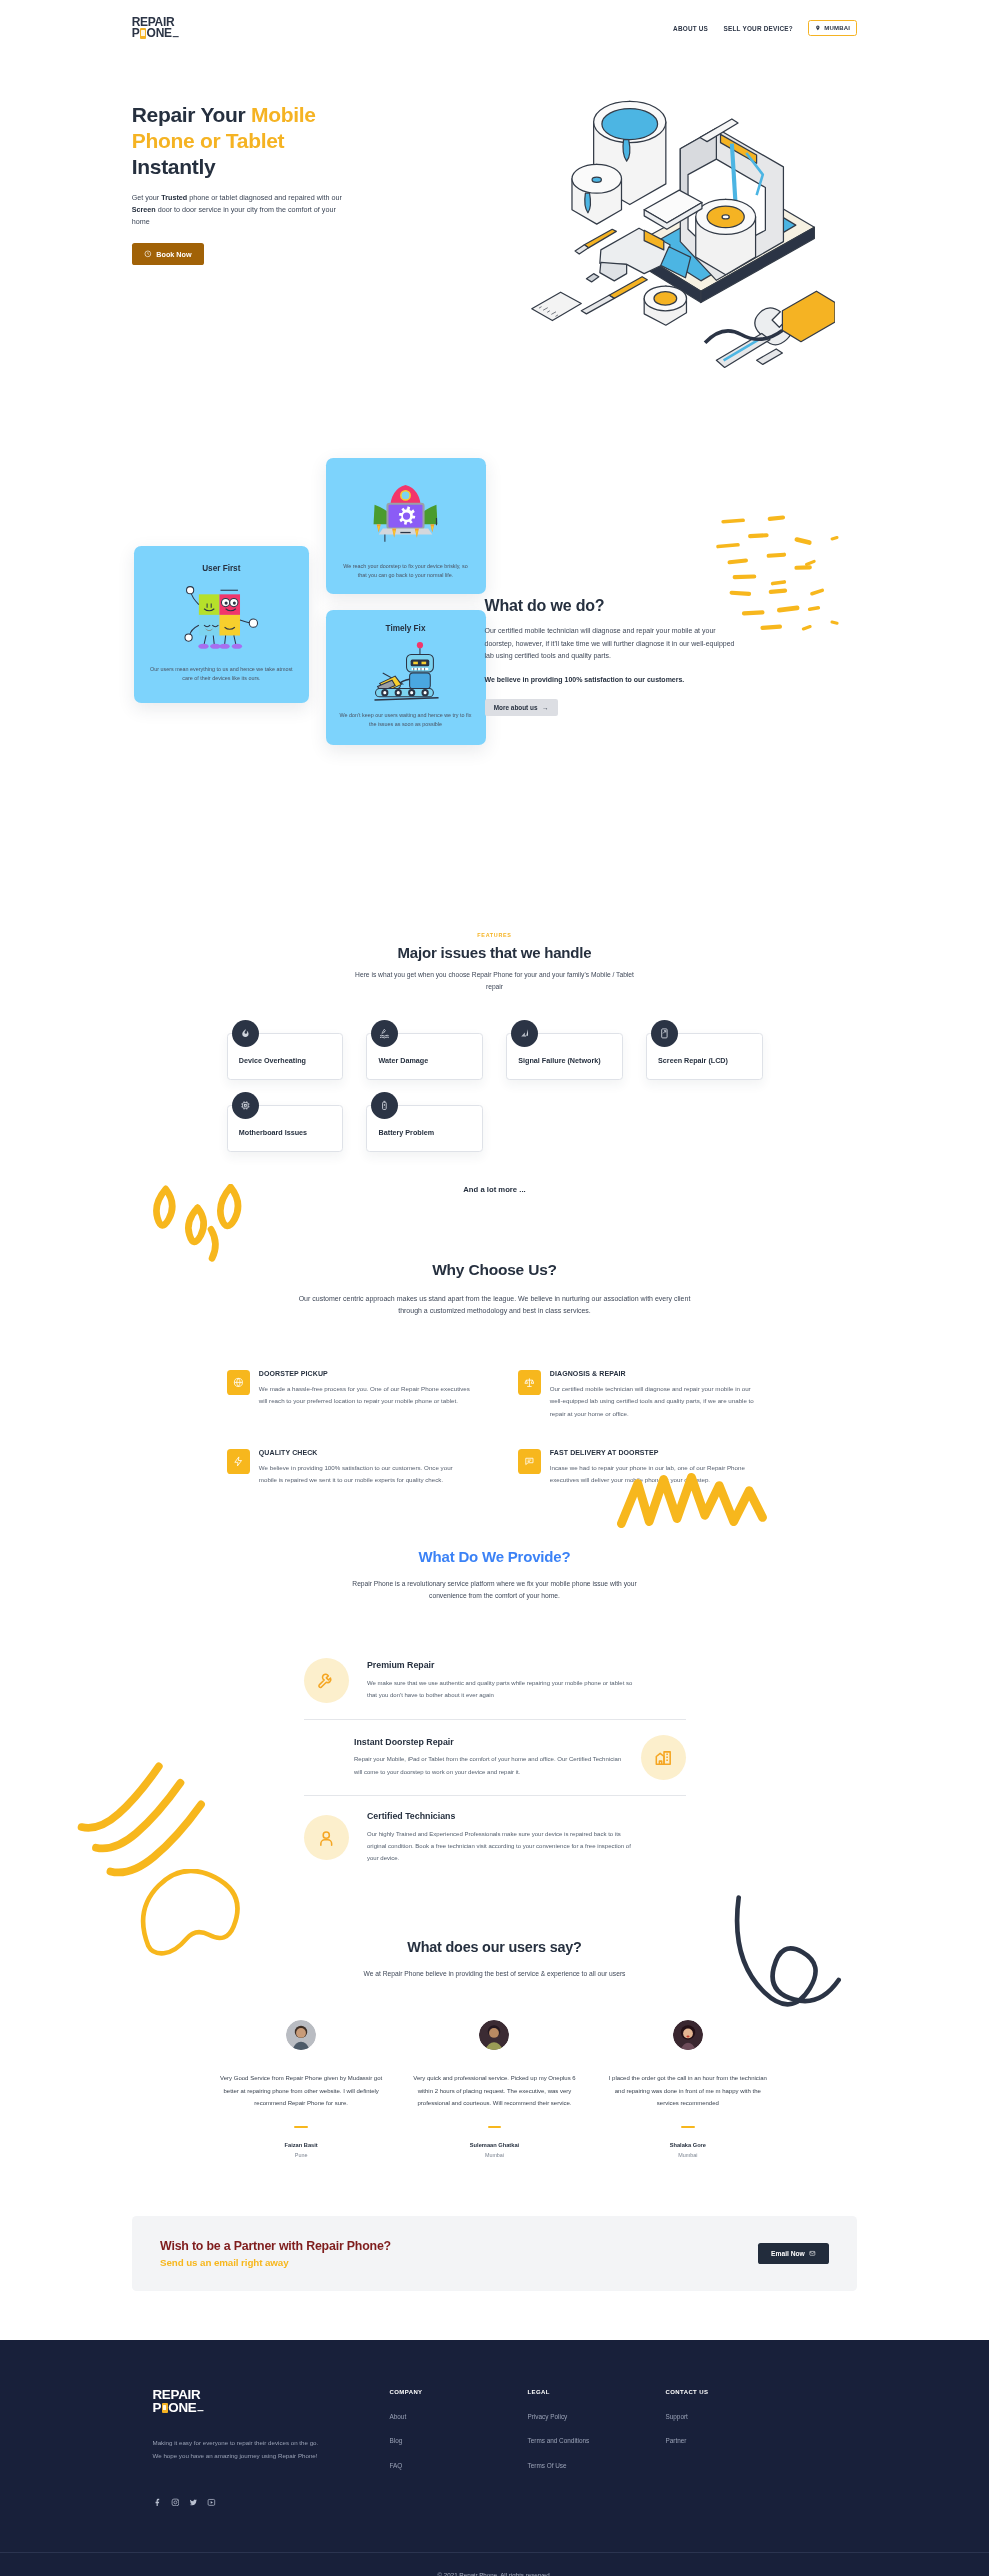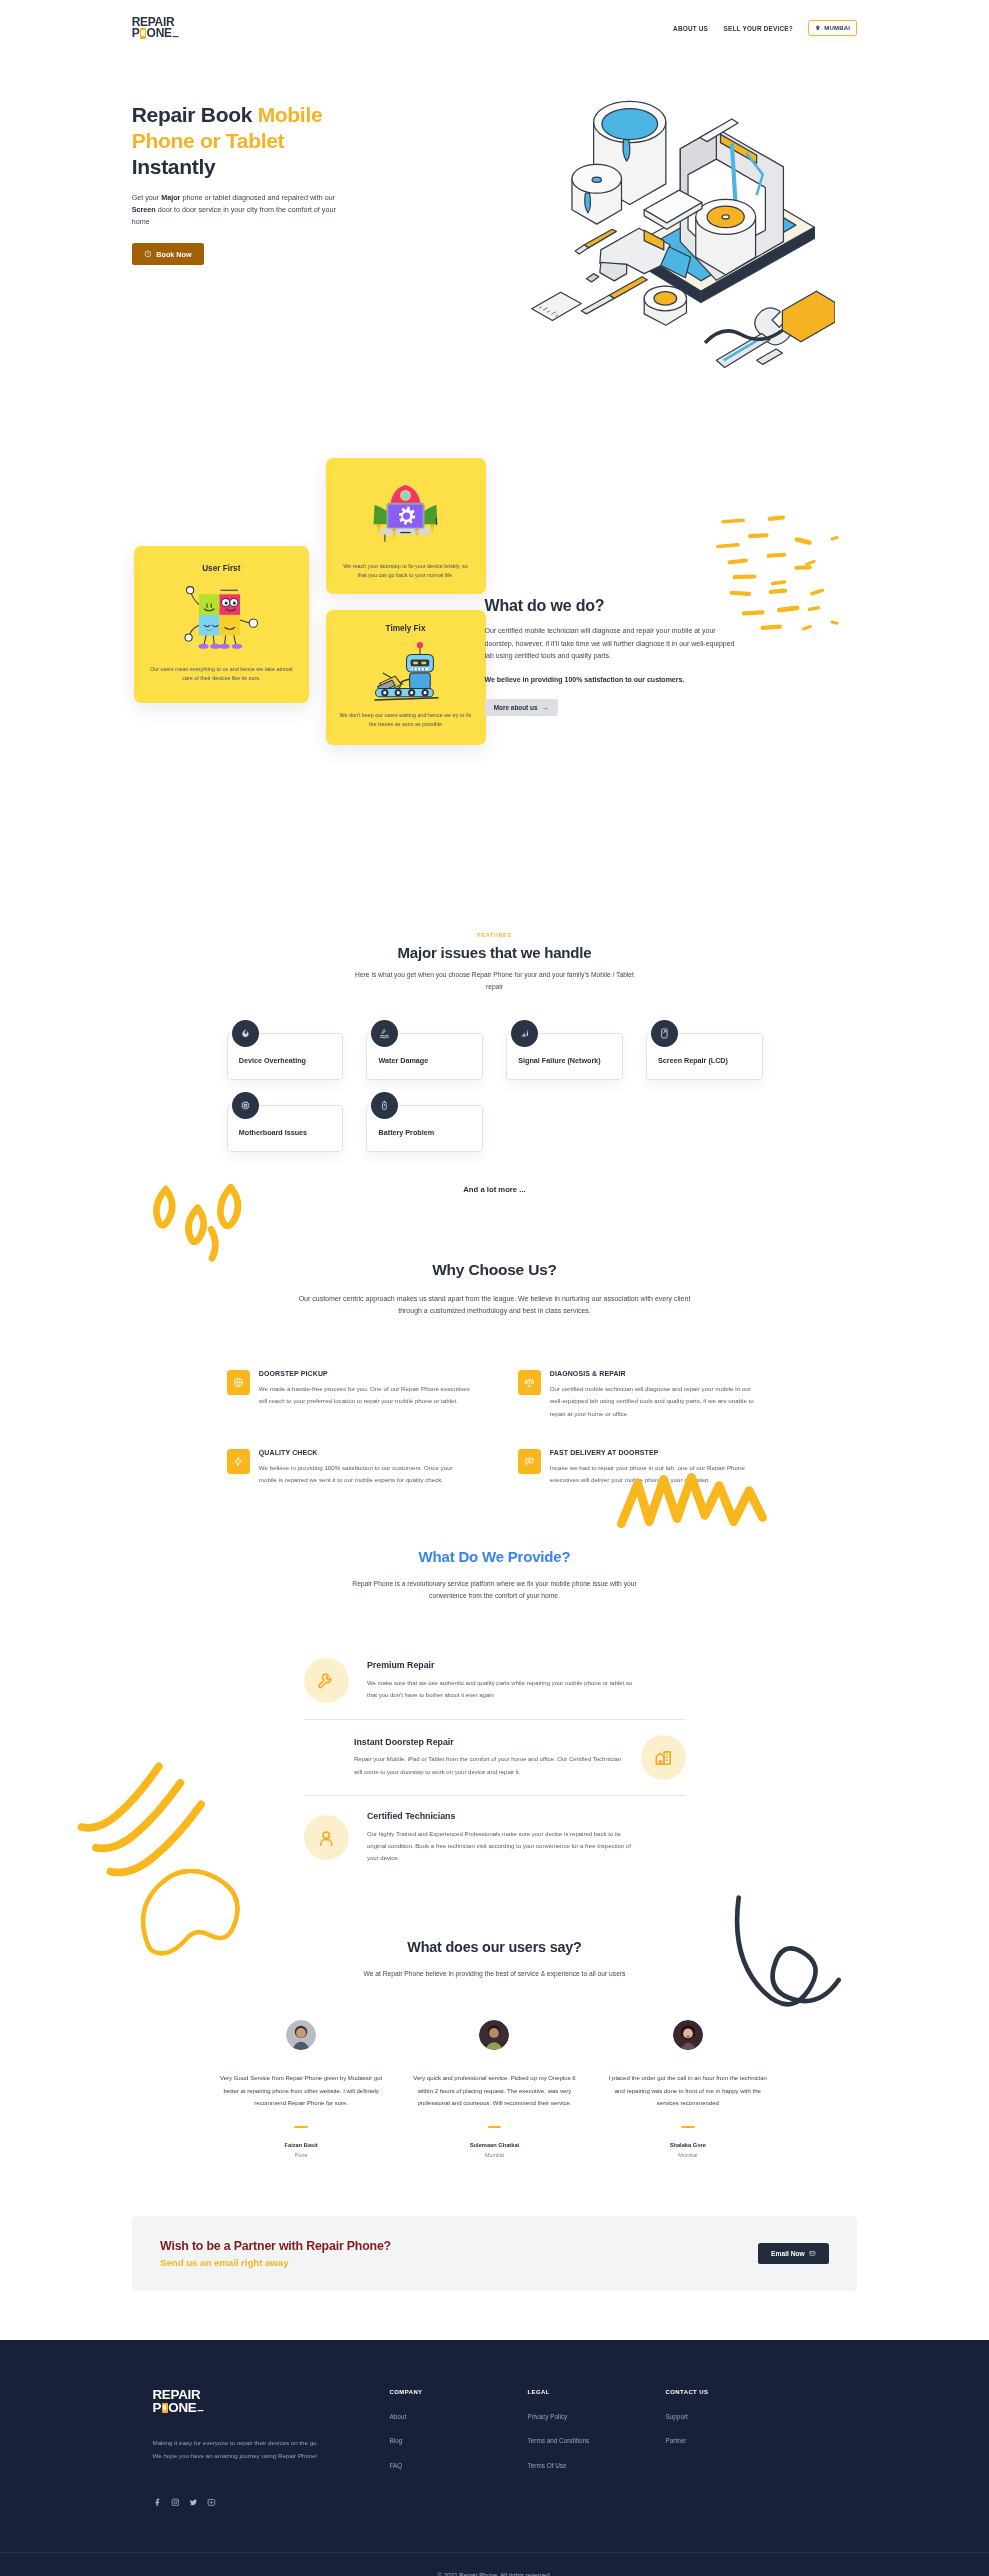--- a/index.html
+++ b/index.html
@@ -33,21 +33,21 @@
   .hero-sub{margin-top:12.4px;font-size:7.2px;line-height:1.72;color:#3b4556;max-width:222px;}
   .hero-sub b{font-weight:700;color:#26303f;}
   .btn-book{margin-top:14.4px;display:inline-flex;align-items:center;gap:4.6px;background:#a16207;color:#fff;
     border:none;border-radius:2.6px;padding:6.7px 12.4px;font-size:7.2px;font-weight:700;cursor:pointer;}
   .clock{width:7.7px;height:7.7px;}
   .hero-art{flex:1;display:flex;justify-content:center;padding-top:0;}
 
   
   .whatwedo{display:flex;padding-top:77px;position:relative;}
   .cards-col{width:361px;position:relative;height:407px;padding-left:8.2px;}
-  .card{position:absolute;background:#fde047;border-radius:7.2px;box-shadow:0 5.2px 17.5px rgba(40,50,70,.10);}
+  .card{position:absolute;background:#7dd3fc;border-radius:7.2px;box-shadow:0 5.2px 17.5px rgba(40,50,70,.10);}
   .card .ttl{font-size:8.2px;font-weight:800;text-align:center;color:#26303f;}
   .card .desc{font-size:5.4px;line-height:1.72;text-align:center;color:#4a5363;}
   #card-user{left:10.3px;top:88px;width:175px;padding:17.5px 15.5px 19.6px;}
   #card-rocket{left:202px;top:0px;width:160px;padding:11.3px 13.4px 13.4px;}
   #card-timely{left:202px;top:152px;width:160px;padding:14.4px 13.4px 15.5px;}
   .art-box{height:77px;display:flex;align-items:center;justify-content:center;margin:7.2px 0 8.2px;}
   .art-box.sm{height:62px;}
 
   .wwd-col{flex:1;padding-top:139px;padding-right:8.2px;position:relative;}
   .wwd-col h2{font-size:16px;font-weight:900;letter-spacing:-0.2px;color:#26303f;}
@@ -161,26 +161,26 @@
         </svg>
         <span>MUMBAI</span>
       </div>
     </nav>
   </div>
 </header>
 
 <section class="wrap hero">
   <div class="hero-left">
     <h1 class="hero-title">
-      <span>Repair Book </span><span class="y">Mobile</span><br>
+      <span>Repair Your </span><span class="y">Mobile</span><br>
       <span class="y">Phone or Tablet</span><br>
       <span>Instantly</span>
     </h1>
     <p class="hero-sub">
-      <span>Get your </span><b>Major</b><span> phone or tablet diagnosed and repaired with our </span><b>Screen</b><span> door to door service in your city from the comfort of your home</span>
+      <span>Get your </span><b>Trusted</b><span> phone or tablet diagnosed and repaired with our </span><b>Screen</b><span> door to door service in your city from the comfort of your home</span>
     </p>
     <button class="btn-book">
       <svg class="clock" viewBox="0 0 24 24" fill="none" stroke="#fff" stroke-width="2">
         <circle cx="12" cy="12" r="9"></circle>
           <path d="M12 7v5l3 2"></path>
       </svg>
       <span>Book Now</span>
     </button>
   </div>
   <div class="hero-art">

